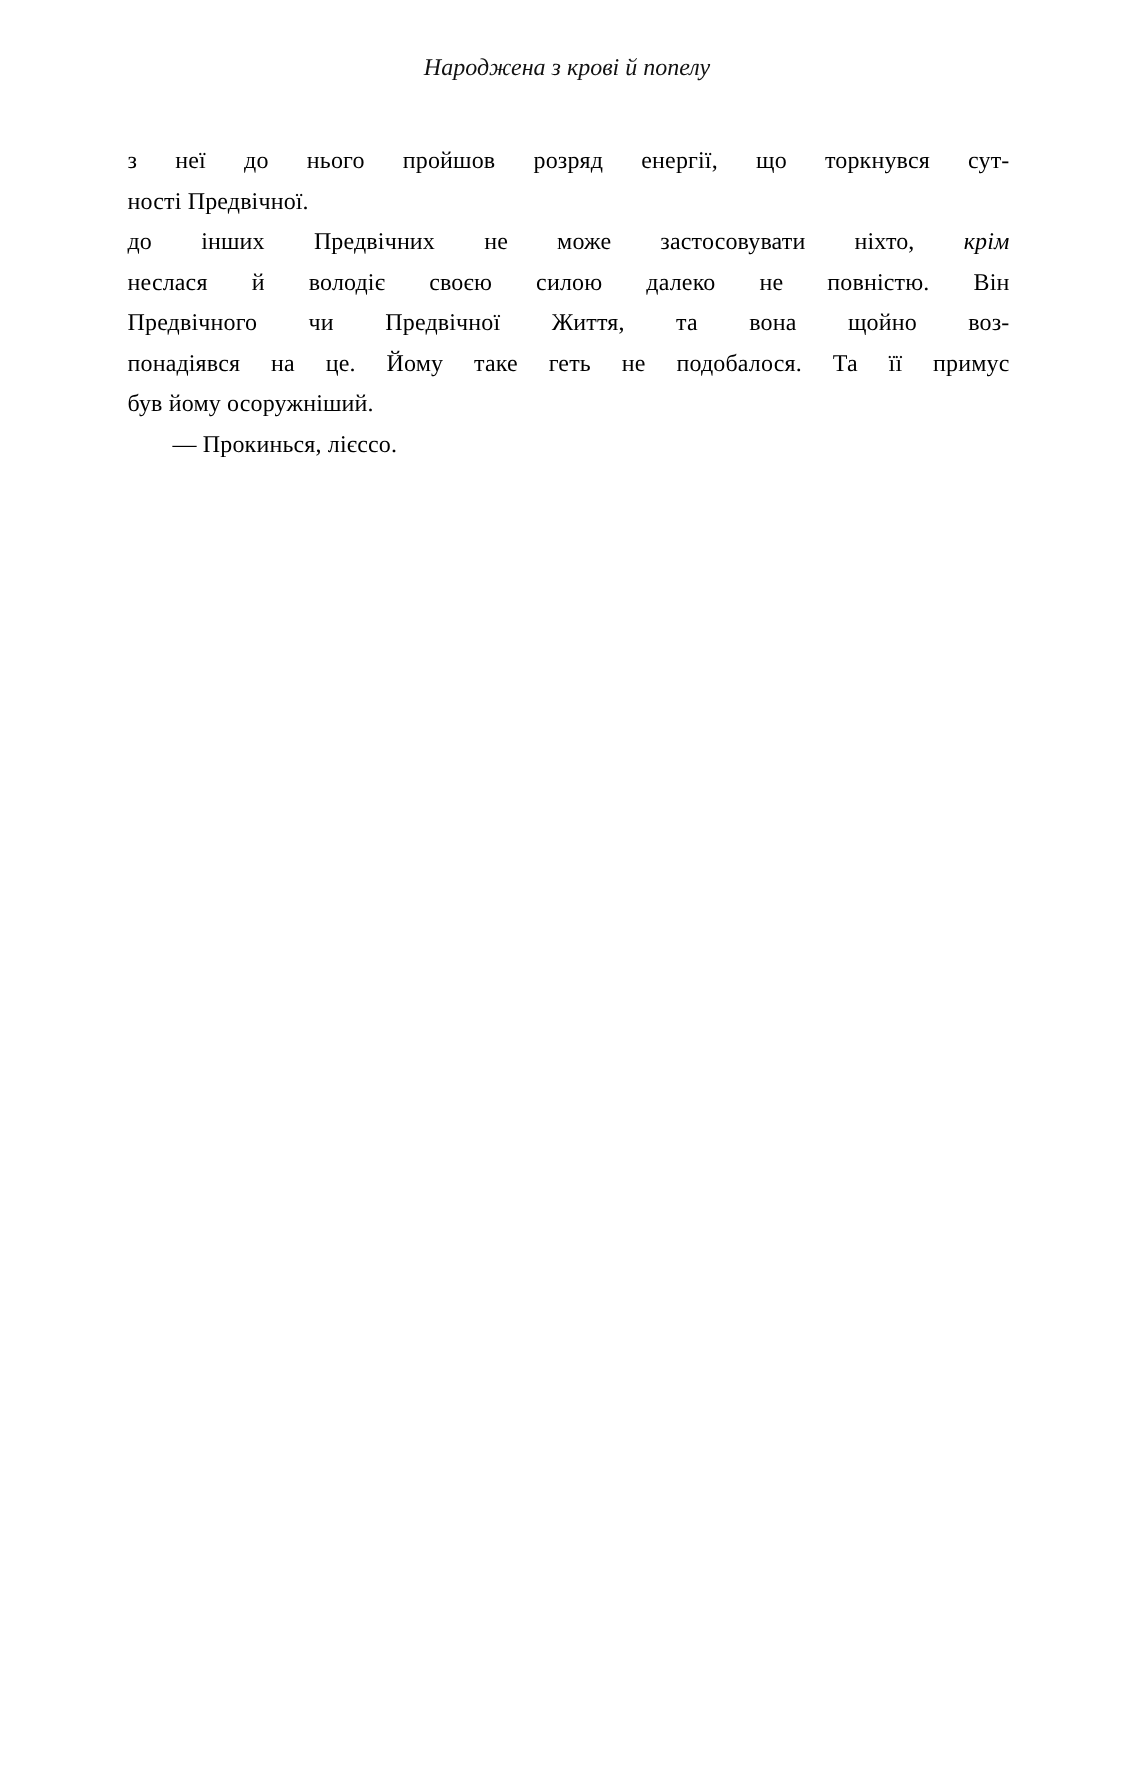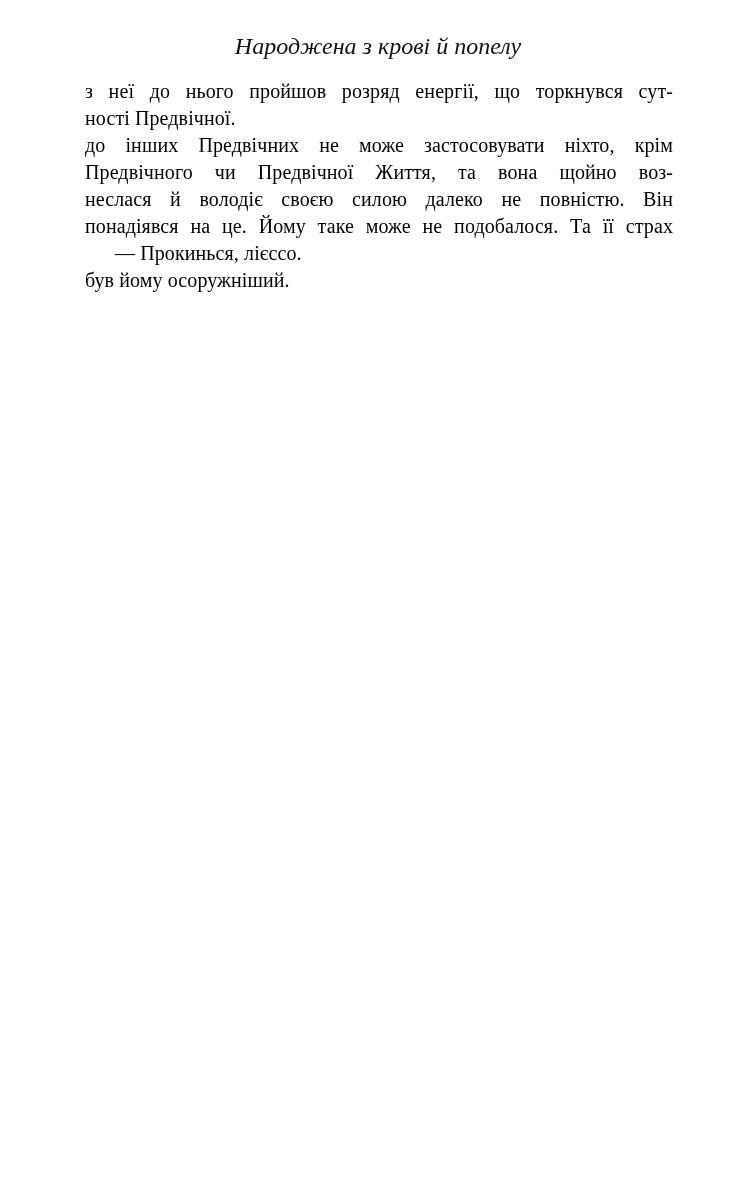--- a/index.html
+++ b/index.html
@@ -17,54 +17,55 @@
   .page {
     position: relative;
     width: 756px;
     height: 1181px;
     background: #ffffff;
   }
   .running-header {
     margin-top: 34px;
     text-align: center;
     font-style: italic;
-    font-size: 24px;
+    font-size: 16px;
     line-height: 24px;
     color: #111111;
   }
   .text-block {
     margin-left: 85px;
-    margin-top: 20px;
+    margin-top: 36px;
     width: 588px;
-    font-size: 20px;
+    font-size: 16px;
     line-height: 27px;
     letter-spacing: 0.1px;
   }
   .line {
     min-height: 27px;
   }
   .line.indent {
     text-indent: 30px;
   }
   .line.justify {
     text-align: justify;
     text-align-last: justify;
     -moz-text-align-last: justify;
   }
   .seg-italic {
+    font-style: italic;
   }
 </style>
 </head>
 <body>
 
 <div class="page">
   <div class="running-header">Народжена з крові й попелу</div>
   <div class="text-block">
       <div class="line justify"><span>з неї до нього пройшов розряд енергії, що торкнувся сут-</span></div>
       <div class="line"><span>ності Предвічної.</span></div>
       <div class="line justify"><span>до інших Предвічних не може застосовувати ніхто, </span><span class="seg-italic">крім</span></div>
+      <div class="line justify"><span>неслася й володіє своєю силою далеко не повністю. Він</span></div>
       <div class="line justify"><span>Предвічного чи Предвічної Життя, та вона щойно воз-</span></div>
-      <div class="line justify"><span>неслася й володіє своєю силою далеко не повністю. Він</span></div>
-      <div class="line justify"><span>понадіявся на це. Йому таке може не подобалося. Та її страх</span></div>
+      <div class="line justify"><span>понадіявся на це. Йому таке геть не подобалося. Та її примус</span></div>
+      <div class="line"><span>був йому осоружніший.</span></div>
       <div class="line indent"><span>— Прокинься, лієссо.</span></div>
-      <div class="line"><span>був йому осоружніший.</span></div>
     </div>
 </div>
 
 </body></html>

